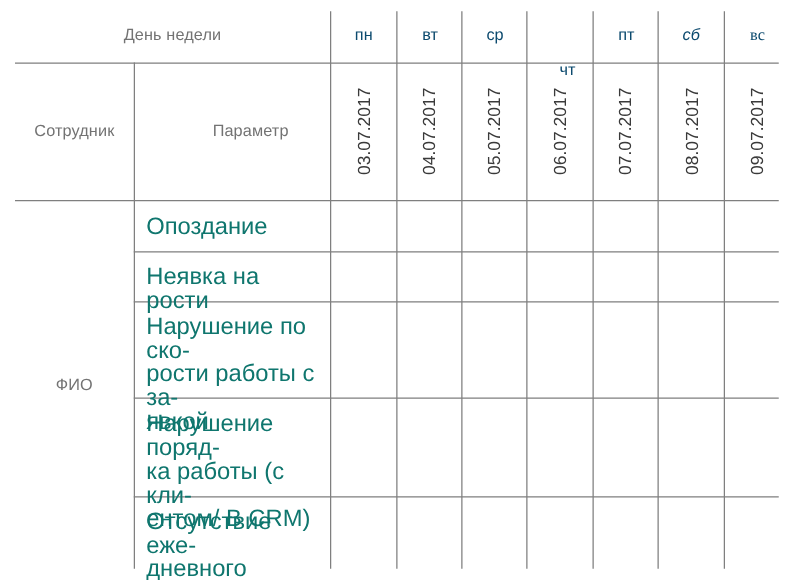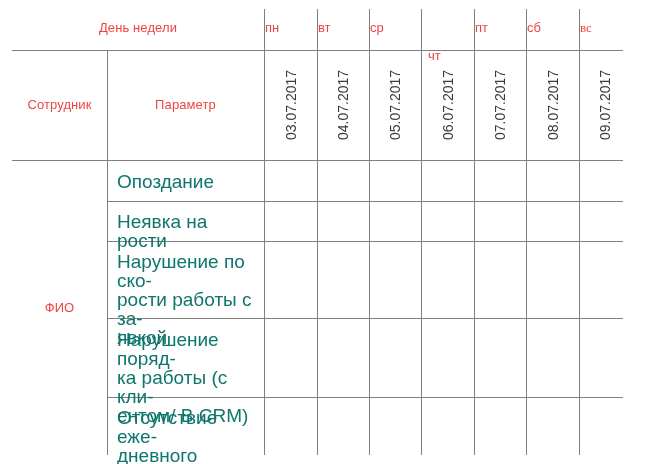--- a/index.html
+++ b/index.html
@@ -1,22 +1,22 @@
 <!DOCTYPE html>
 <html><head>
   <meta charset="utf-8">
   <style>
     html, body { margin: 0; padding: 0; background: #ffffff; }
     body { width: 648px; height: 464px; position: relative; overflow: hidden;
            font-family: "Liberation Sans", "DejaVu Sans", sans-serif; color: #1a1a1a; }
     .hline { position: absolute; height: 1px; background: #7f7f7f; }
     .vline { position: absolute; width: 1px; background: #7f7f7f; }
-    .hdr { position: absolute; font-size: 13px; color: #ef4444; text-align: center;
+    .hdr { position: absolute; font-size: 13px; color: #737373; text-align: center;
            font-weight: 300; letter-spacing: 0.1px; }
-    .day { position: absolute; top: 20px; font-size: 13px; color: #ef4444; width: 52px; }
+    .day { position: absolute; top: 20px; font-size: 13px; color: #0c4a6e; text-align: center; width: 52px; }
     .date { position: absolute; font-size: 14px; color: #3a3a3a; white-space: nowrap;
             transform: rotate(-90deg); transform-origin: center center; text-align: center;
             width: 100px; height: 18px; line-height: 18px; }
     .param { position: absolute; left: 117px; width: 140px; font-size: 19px; line-height: 19px; color: #0f766e; }
   </style>
 </head>
 <body>
 
 <div>
 
@@ -31,28 +31,28 @@
   <div class="vline" style="left:264px; top:9px; height:446px;"></div>
   <div class="vline" style="left:317px; top:9px; height:446px;"></div>
   <div class="vline" style="left:369px; top:9px; height:446px;"></div>
   <div class="vline" style="left:421px; top:9px; height:446px;"></div>
   <div class="vline" style="left:474px; top:9px; height:446px;"></div>
   <div class="vline" style="left:526px; top:9px; height:446px;"></div>
   <div class="vline" style="left:579px; top:9px; height:446px;"></div>
 
   <div class="hdr" style="left:12px; top:20px; width:252px;">День недели</div>
   <div class="hdr" style="left:12px; top:97px; width:95px;">Сотрудник</div>
-  <div class="hdr" style="left:107px; top:97px; width:157px;">Параметр</div>
+  <div class="hdr" style="left:107px; top:97px; width:157px;padding-left:15px;">Параметр</div>
 
   <div class="day" style="left:265px;">пн</div>
   <div class="day" style="left:318px;">вт</div>
   <div class="day" style="left:370px;">ср</div>
   <div class="day" style="left:428px;margin-top:28px;">чт</div>
   <div class="day" style="left:475px;">пт</div>
-  <div class="day" style="left:527px;">сб</div>
+  <div class="day" style="left:527px;font-style:italic;">сб</div>
   <div class="day" style="left:580px;font-family:Liberation Serif, serif;">вс</div>
 
   <div class="date" style="left:241px; top:96px;">03.07.2017</div>
   <div class="date" style="left:293px; top:96px;">04.07.2017</div>
   <div class="date" style="left:345px; top:96px;">05.07.2017</div>
   <div class="date" style="left:398px; top:96px;">06.07.2017</div>
   <div class="date" style="left:450px; top:96px;">07.07.2017</div>
   <div class="date" style="left:503px; top:96px;">08.07.2017</div>
   <div class="date" style="left:555px; top:96px;">09.07.2017</div>
 

